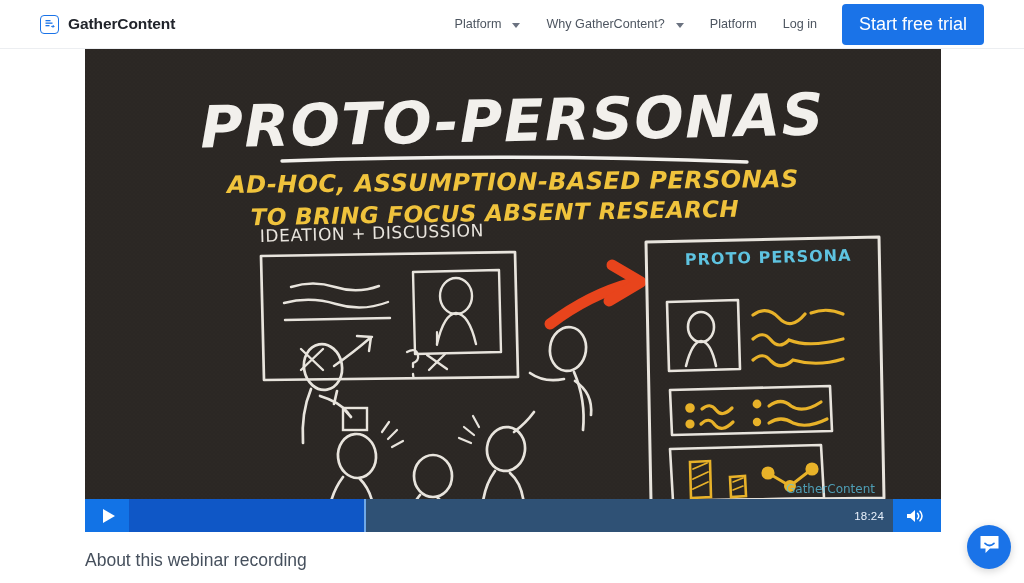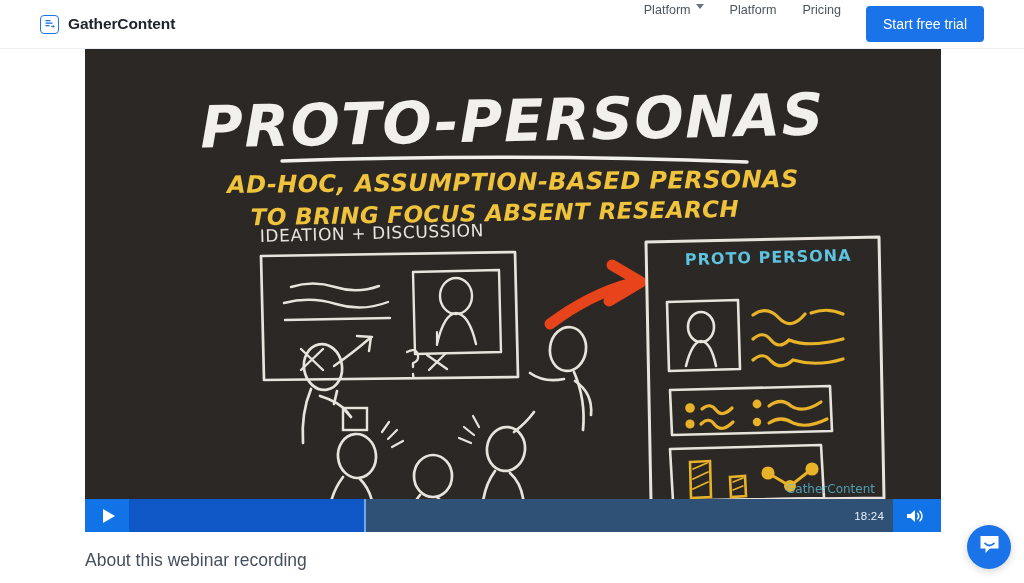--- a/index.html
+++ b/index.html
@@ -23,32 +23,32 @@
     width:19px; height:19px; border:1.7px solid #1a73e8; border-radius:4px;
     display:flex; align-items:center; justify-content:center;
   }
   #brand-name { font-size:15.5px; font-weight:bold; color:#21242b; letter-spacing:-0.1px; }
 
   #main-nav {
     margin-left:auto; margin-right:40px;
     display:flex; align-items:center; gap:0px;
   }
   .nav-item {
-    display:flex; align-items:flex-start; gap:5px;
+    display:flex; align-items:center; gap:11px;
     font-size:12.6px; color:#4d5560;
     padding:0 13px; height:43px; cursor:pointer; white-space:nowrap;
   }
   .caret {
     width:0; height:0; border-left:4px solid transparent;
     border-right:4px solid transparent; border-top:5px solid #6b7280;
     display:inline-block; position:relative; top:1px;
   }
   #cta-btn {
     margin-left:12px; background:#1a73e8; color:#fff;
-    font-size:14px; border-radius:4px;
+    font-size:18px; border-radius:4px;
     padding:10px 17px; cursor:pointer; white-space:nowrap;
   }
 
   
   #video-player {
     position:absolute; left:85px; top:49px; width:856px; height:483px;
     background:#2b2724; overflow:hidden;
   }
   #video-stage { position:absolute; inset:0; }
   #video-canvas { position:absolute; left:0; top:0; width:856px; height:450px; }
@@ -121,24 +121,28 @@
       </span>
       <span id="brand-name">GatherContent</span>
     </div>
 
     <nav id="main-nav">
       <div class="nav-item">
         <span>Platform</span>
         <span class="caret"></span>
       </div>
       <div class="nav-item">
+        <span>Why GatherContent?</span>
+        <span class="caret"></span>
+      </div>
+      <div class="nav-item">
         <span>Platform</span>
       </div>
       <div class="nav-item">
-        <span>Pricing</span>
+        <span>Log in</span>
       </div>
       <div id="cta-btn">Start free trial</div>
     </nav>
   </div>
 
   <div id="video-player">
 
     <div id="video-stage">
       <svg id="video-canvas" viewBox="0 0 856 450" preserveAspectRatio="none">
         <defs>

